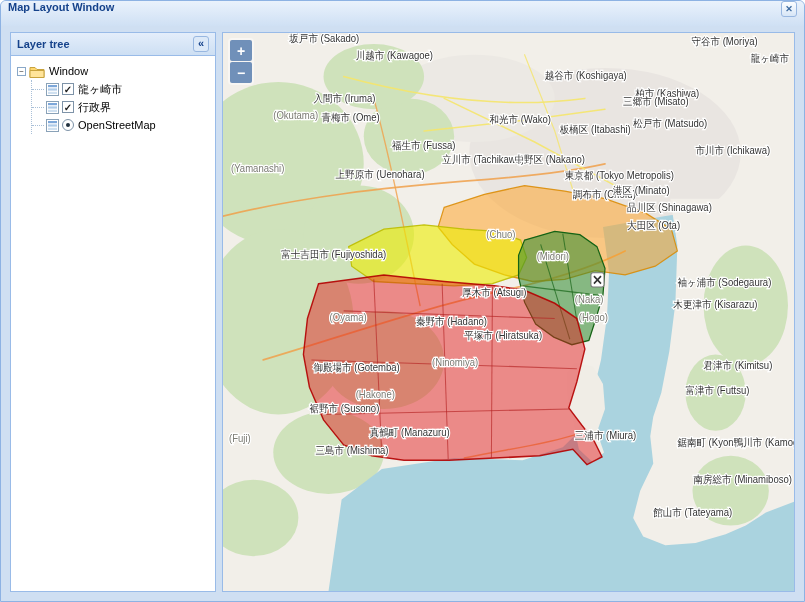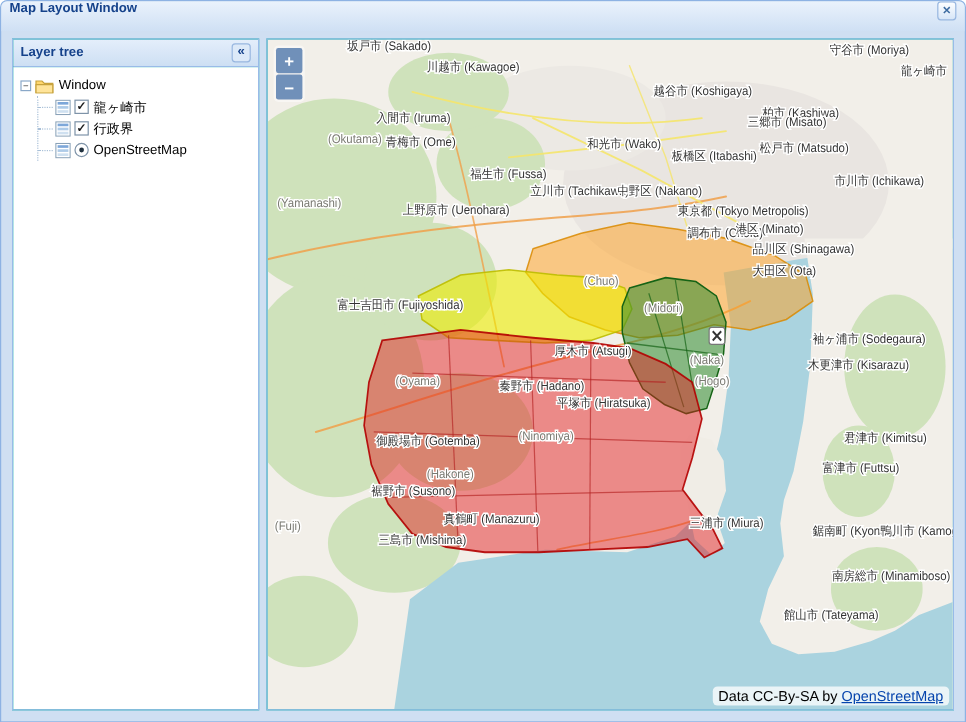--- a/index.html
+++ b/index.html
@@ -232,19 +232,16 @@
               <text x="468" y="413" class="mlabel">南房総市 (Minamiboso)</text>
               <text x="428" y="443" class="mlabel">館山市 (Tateyama)</text>
             </g>
         </svg>
 
         <div class="zoom-ctl">
           <button class="zoom-btn">+</button>
           <button class="zoom-btn">−</button>
         </div>
 
-        <div class="attribution">
-          <span>Data CC-By-SA by </span><a>OpenStreetMap</a>
-        </div>
       </div>
     </div>
   </div>
 </div>
 
 </body></html>

